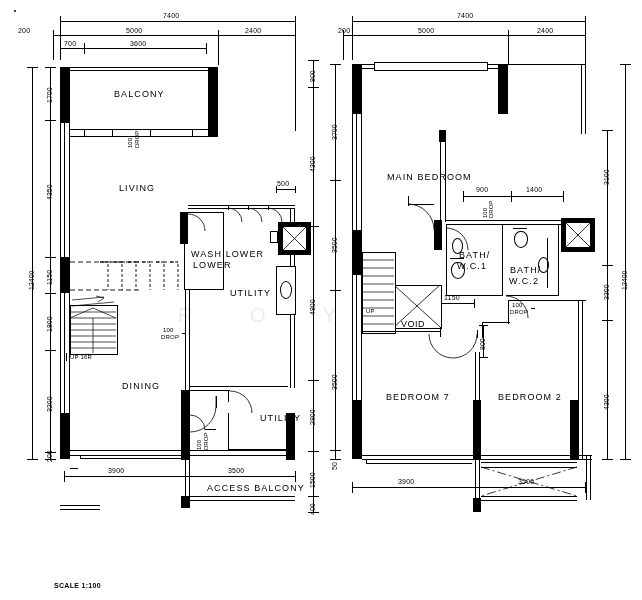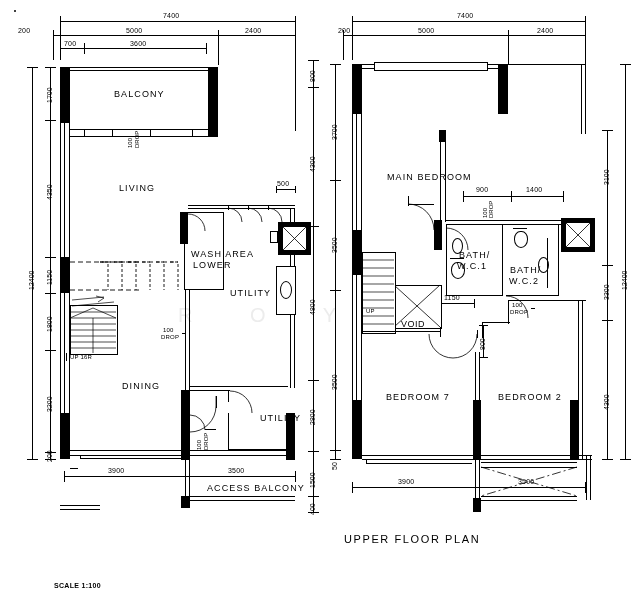--- a/index.html
+++ b/index.html
@@ -239,21 +239,21 @@
     <div class="abs thin" style="left:185px;top:460px;width:1px;height:45px;"></div>
     <div class="abs thin" style="left:189px;top:460px;width:1px;height:45px;"></div>
     <div class="abs wall" style="left:181px;top:496px;width:9px;height:12px;"></div>
     <div class="abs thin" style="left:190px;top:496px;width:105px;height:1px;"></div>
     <div class="abs thin" style="left:190px;top:500px;width:105px;height:1px;"></div>
     <div class="abs thin" style="left:60px;top:505px;width:40px;height:1px;"></div>
     <div class="abs thin" style="left:60px;top:509px;width:40px;height:1px;"></div>
 
     <div class="abs room" style="left:114px;top:89px;">BALCONY</div>
     <div class="abs room" style="left:119px;top:183px;">LIVING</div>
-    <div class="abs room" style="left:191px;top:249px;">WASH AREA</div>
+    <div class="abs room" style="left:191px;top:249px;">WASH LOWER</div>
     <div class="abs room" style="left:193px;top:260px;letter-spacing:1.1px;">LOWER</div>
     <div class="abs room" style="left:230px;top:288px;">UTILITY</div>
     <div class="abs room" style="left:122px;top:381px;">DINING</div>
     <div class="abs room" style="left:240px;top:413px;margin-left:20px;">UTILITY</div>
     <div class="abs room" style="left:207px;top:483px;">ACCESS BALCONY</div>
 
     <div class="abs smallv" style="left:127px;top:148px;">100</div>
     <div class="abs smallv" style="left:134px;top:148px;">DROP</div>
     <div class="abs small" style="left:163px;top:327px;">100</div>
     <div class="abs small" style="left:161px;top:334px;">DROP</div>
@@ -461,16 +461,15 @@
     <div class="abs room" style="left:56px;top:392px;">BEDROOM 7</div>
     <div class="abs room" style="left:168px;top:392px;">BEDROOM 2</div>
 
     <div class="abs smallv" style="left:152px;top:218px;">100</div>
     <div class="abs smallv" style="left:158px;top:218px;">DROP</div>
     <div class="abs small" style="left:182px;top:302px;">100</div>
     <div class="abs small" style="left:180px;top:309px;">DROP</div>
     <div class="abs thin" style="left:201px;top:308px;width:4px;height:1px;"></div>
   </div>
 
-  <div class="abs plantitle" style="left:344px;top:533px;">UPPER FLOOR PLAN</div>
   <div class="abs scale" style="left:54px;top:582px;">SCALE 1:100</div>
 
 </div>
 
 </body></html>

